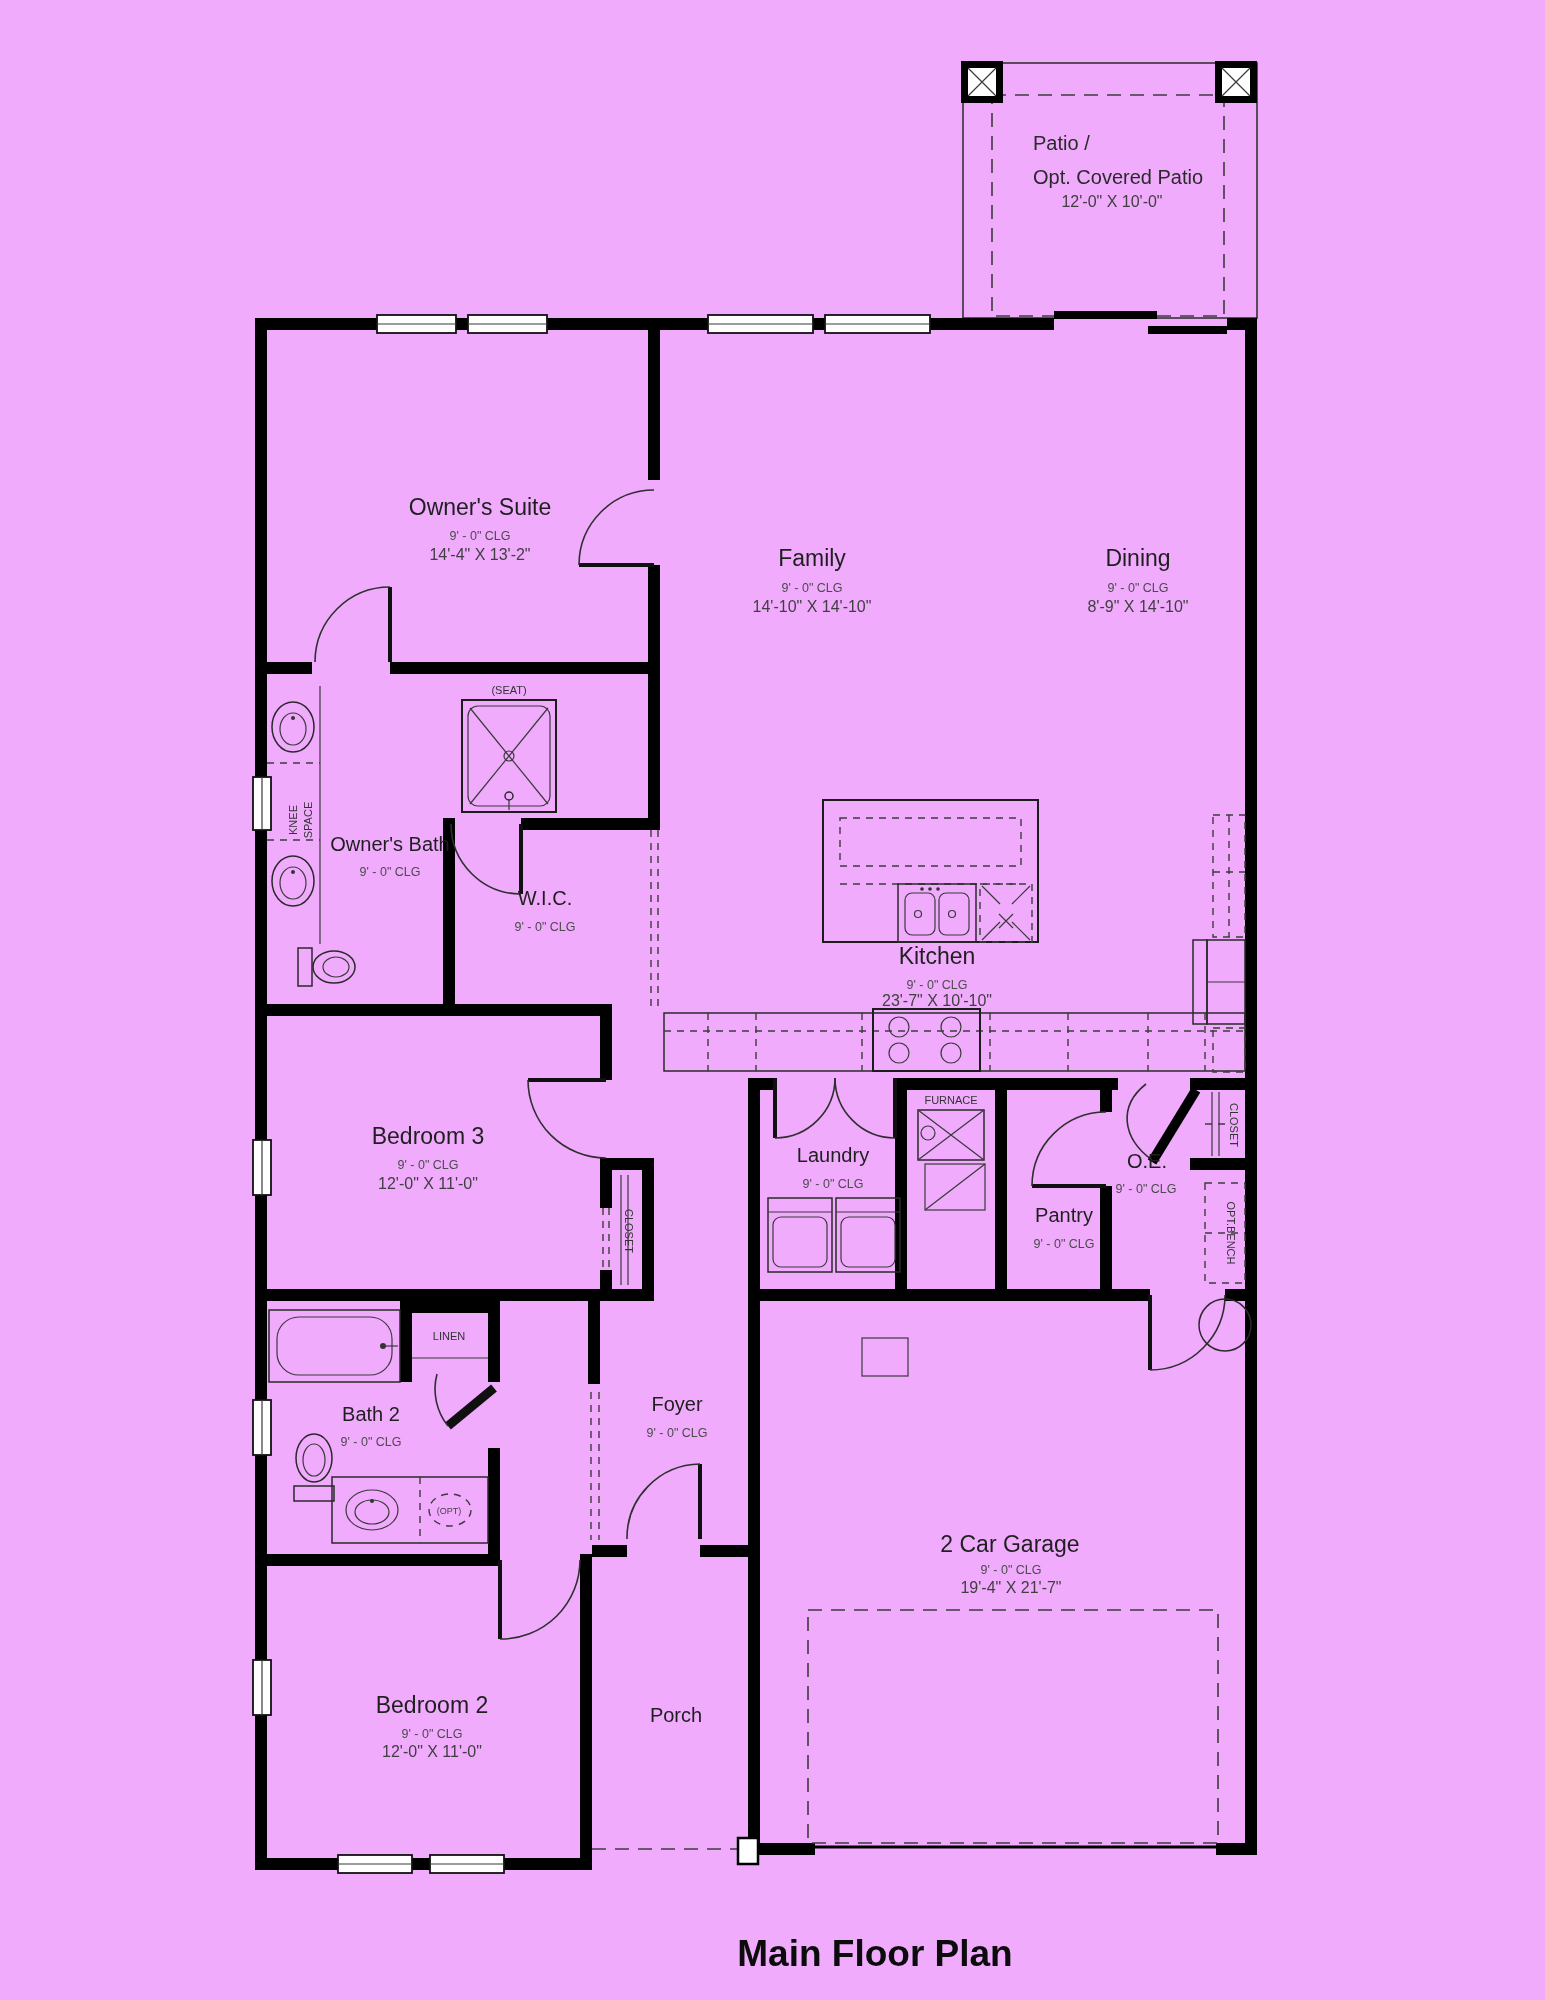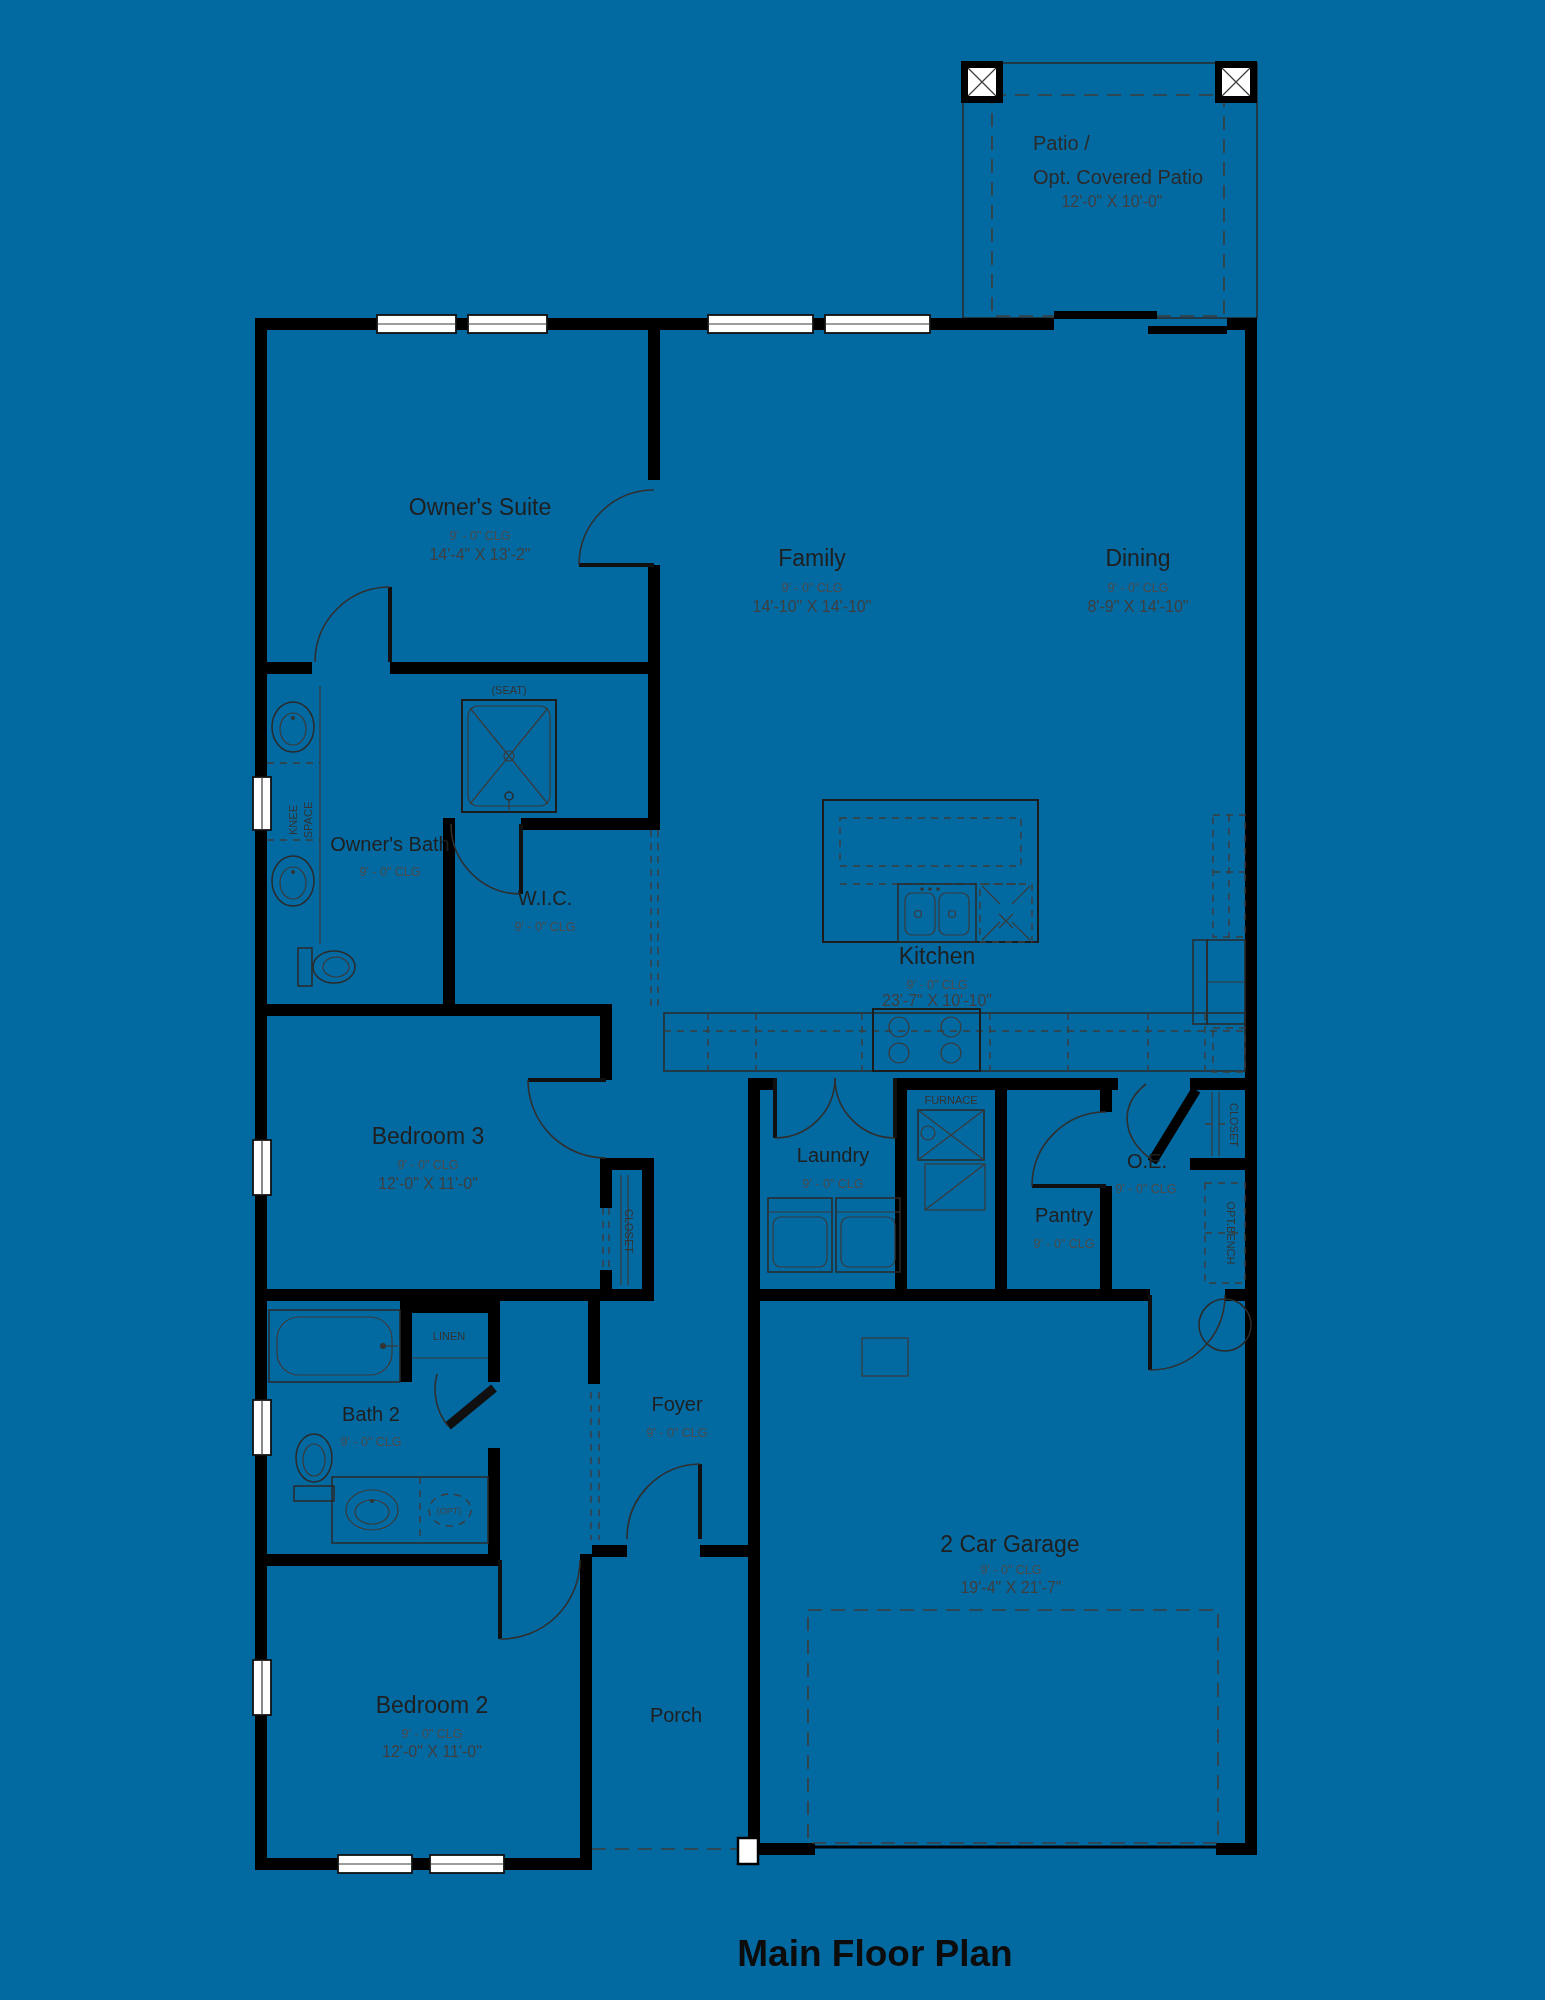--- a/index.html
+++ b/index.html
@@ -1,16 +1,16 @@
 <!DOCTYPE html>
 <html><head>
 <meta charset="utf-8">
 <style>
   html,body{margin:0;padding:0;background:#ffffff;}
-  #page{position:relative;width:1545px;height:2000px;background:#0369a1;overflow:hidden;
+  #page{position:relative;width:1545px;height:2000px;background:#f0abfc;overflow:hidden;
         font-family:"Liberation Sans", sans-serif;}
   svg{position:absolute;left:0;top:0;}
   .wall{fill:#000000;stroke:none;}
   .thin{fill:none;stroke:#1c1c1c;stroke-width:2;}
   .thin15{fill:none;stroke:#2a2a2a;stroke-width:1.5;}
   .thin1{fill:none;stroke:#3a3a3a;stroke-width:1.2;}
   .dash{fill:none;stroke:#3c3c3c;stroke-width:1.6;stroke-dasharray:14 9;}
   .dashsm{fill:none;stroke:#3c3c3c;stroke-width:1.4;stroke-dasharray:7 6;}
   .leaf{stroke:#101010;stroke-width:4;fill:none;}
   .leafthick{stroke:#101010;stroke-width:9;fill:none;}

